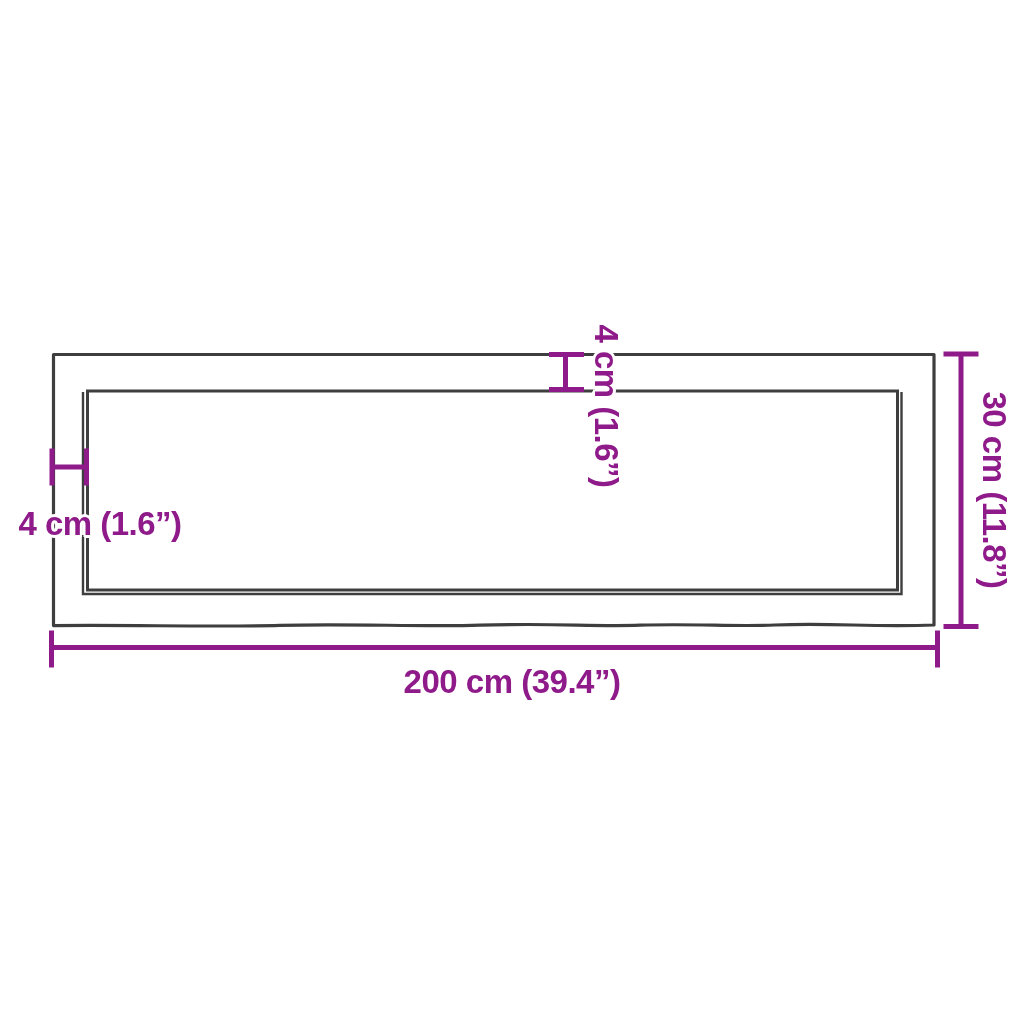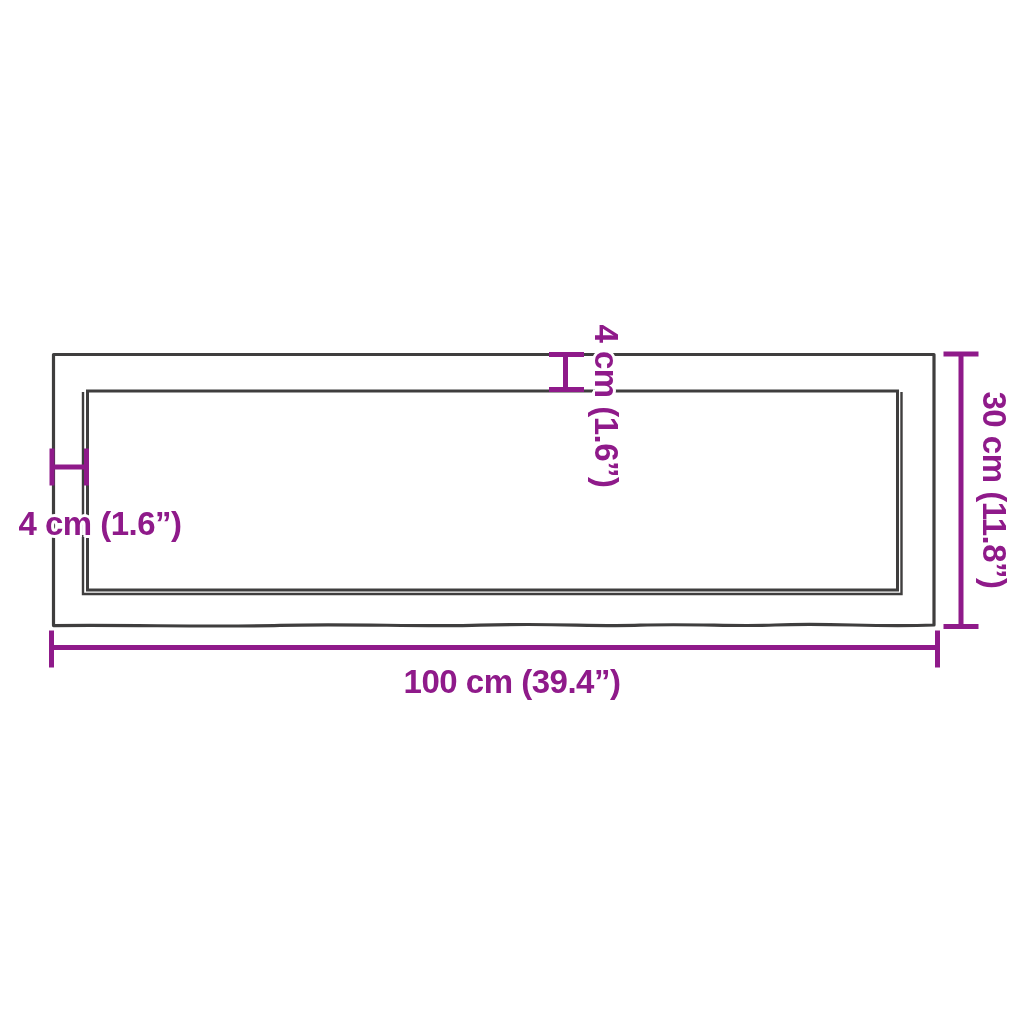--- a/index.html
+++ b/index.html
@@ -83,21 +83,21 @@
       </g>
 
       <g>
         <path d="M 51.5 467 H 87"></path>
         <path d="M 52 448.5 V 485.5"></path>
         <path d="M 86.5 448.5 V 485.5"></path>
       </g>
     </g>
   </svg>
 
-  <div class="dim-label center-anchor" style="left: 512px; top: 681px;">100 cm (39.4”)</div>
+  <div class="dim-label center-anchor" style="left: 512px; top: 681px;">200 cm (39.4”)</div>
 
   <div class="dim-label rotated" style="left: 994px; top: 490px;">30 cm (11.8”)</div>
 
   <div class="dim-label rotated" style="left: 606px; top: 406px;">4 cm (1.6”)</div>
 
   <div class="dim-label center-anchor" style="left: 100px; top: 523px;">4 cm (1.6”)</div>
 
 </div>
 
 </body></html>

